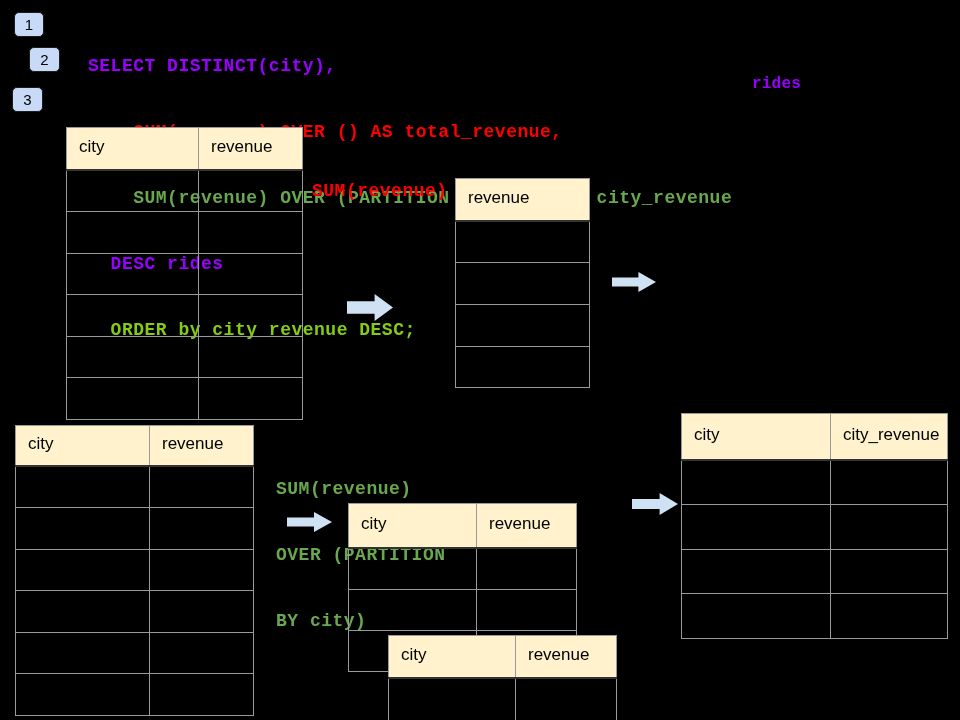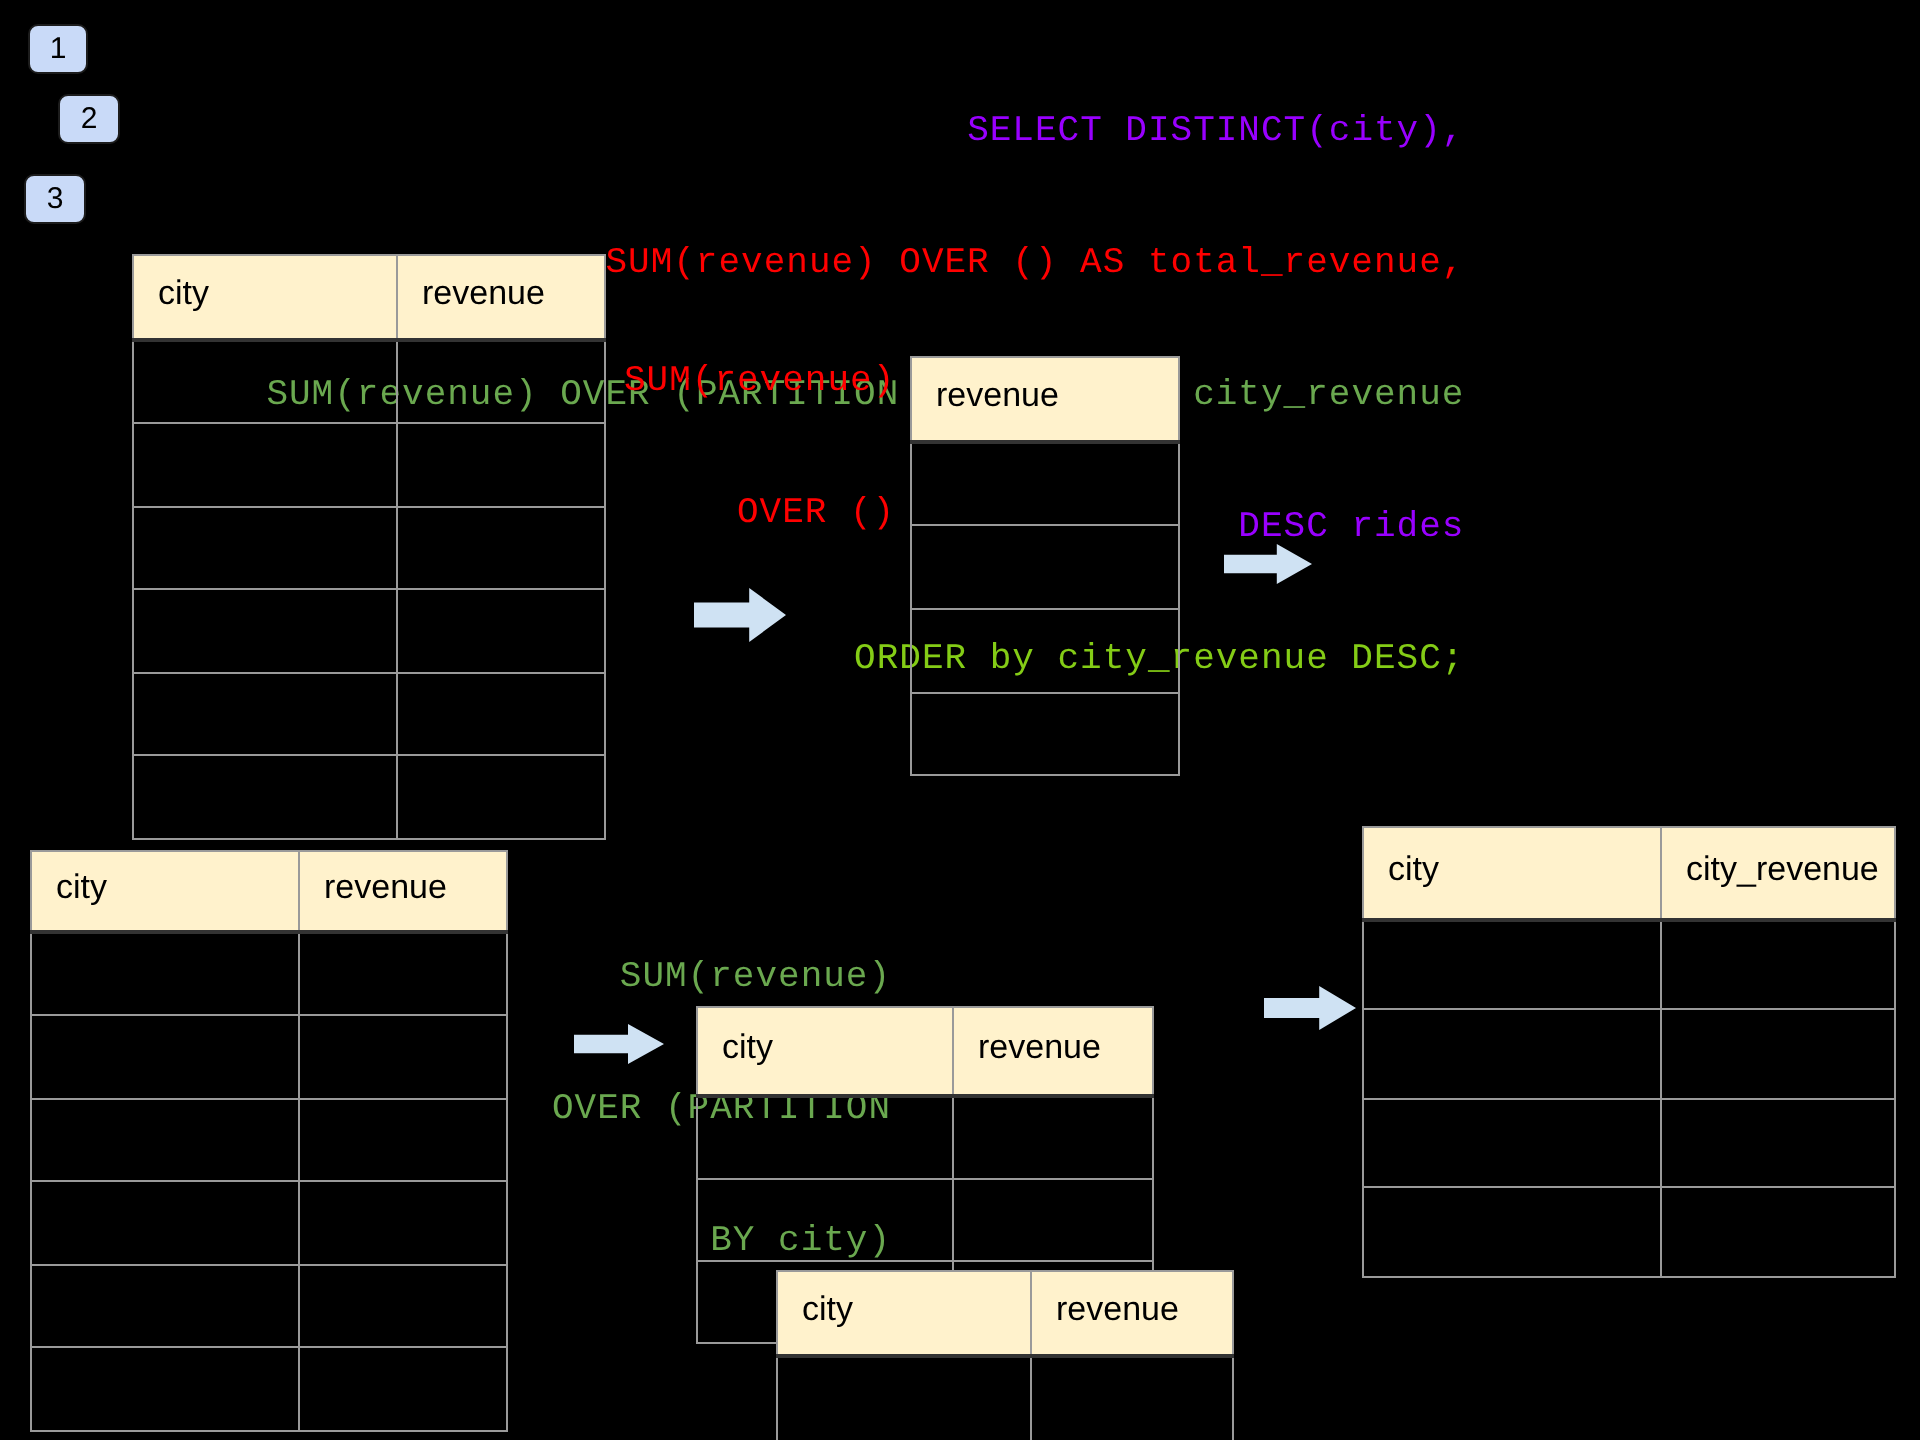--- a/index.html
+++ b/index.html
@@ -6,21 +6,21 @@
   body{
     width:960px;height:720px;background:#000;overflow:hidden;position:relative;
     font-family:"Liberation Sans",sans-serif;
   }
   .badge{
     position:absolute;background:#C9DAF8;border:1px solid #1c1c1c;border-radius:5px;
     color:#000;font-size:15px;display:flex;align-items:center;justify-content:center;
   }
   .code{
     position:absolute;font-family:"Liberation Mono","DejaVu Sans Mono",monospace;
-    font-weight:normal;font-size:18px;line-height:22px;letter-spacing:.5px;white-space:pre;text-align:right;
+    font-weight:bold;font-size:18px;line-height:22px;letter-spacing:.5px;white-space:pre;
   }
   .code-sm{font-size:16px;line-height:19px;letter-spacing:.2px;}
   .tbl{position:absolute;}
   .tbl table{border-collapse:collapse;table-layout:fixed;width:100%;}
   .tbl th{
     background:#FFF2CC;border:1px solid #9a9a9a;border-bottom:2px solid #333;
     font-size:17px;font-weight:normal;color:#000;text-align:left;padding:0 0 4px 12px;
   }
   .tbl td{border:1px solid #9a9a9a;background:transparent;padding:0;}
   .tbl-a{left:66px;top:127px;width:237px;}
@@ -50,25 +50,25 @@
 
 <div class="code" style="left:88px;top:11px">
   <div style="color: rgb(153, 0, 255);">SELECT DISTINCT(city),</div>
   <div style="color: rgb(255, 0, 0);">    SUM(revenue) OVER () AS total_revenue,</div>
   <div style="color: rgb(106, 168, 79);">    SUM(revenue) OVER (PARTITION BY city) as city_revenue</div>
   <div style="color: rgb(153, 0, 255);">  DESC rides</div>
   <div style="color: #84cc16;">  ORDER by city_revenue DESC;</div>
 </div>
 
 <div class="code code-sm" style="left: 752px; top: 37px; color: rgb(153, 0, 255);">
+  <div>rides</div>
 </div>
 
 <div class="code" style="left: 312px; top: 136px; color: rgb(255, 0, 0);">
   <div>SUM(revenue)</div>
-  <div>OVER ()</div>
 </div>
 
 <div class="code" style="left: 276px; top: 434px; color: rgb(106, 168, 79);">
   <div>SUM(revenue)</div>
   <div>OVER (PARTITION</div>
   <div>BY city)</div>
 </div>
 
 <div class="tbl tbl-a">
   <table>

